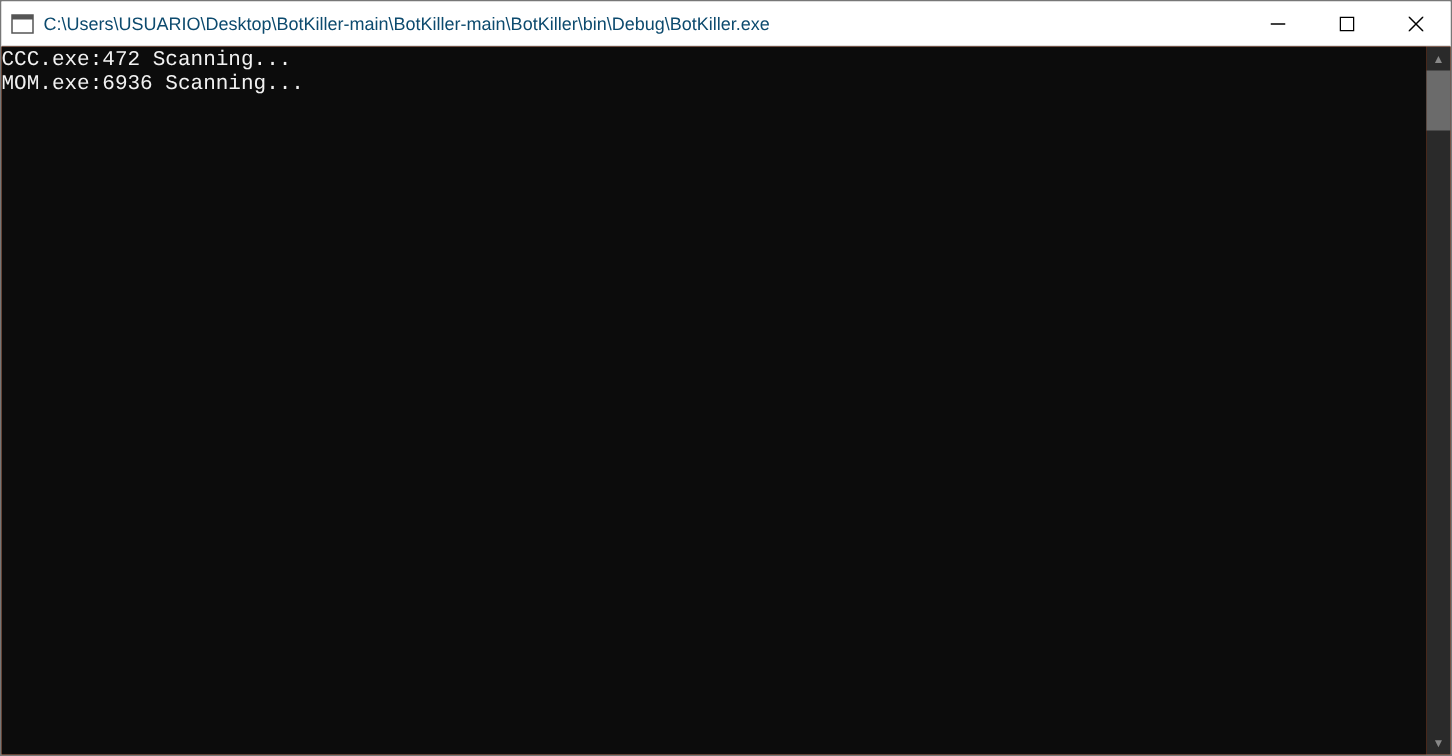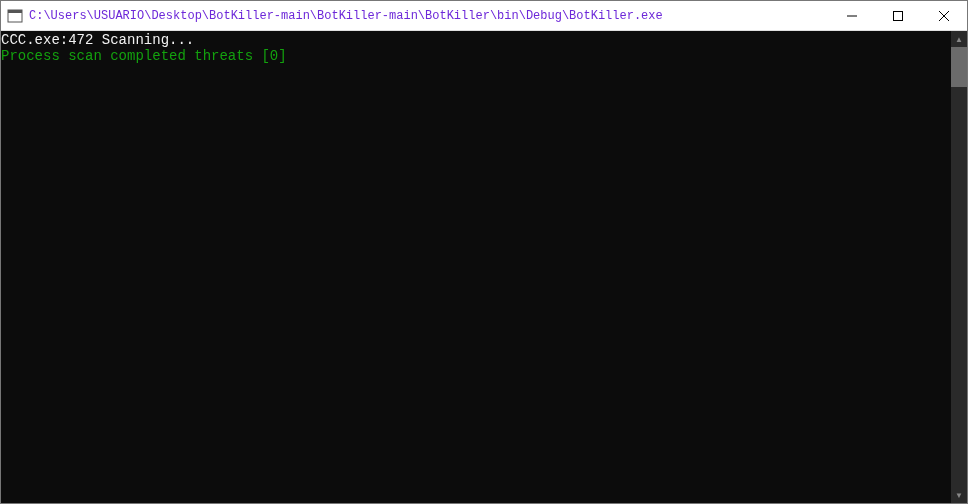--- a/index.html
+++ b/index.html
@@ -33,27 +33,26 @@
     .titlebar-icon {
       width: 16px;
       height: 16px;
       margin: 0 6px;
       display: inline-flex;
       align-items: center;
       justify-content: center;
     }
     .titlebar-title {
       font-size: 12px;
-      color: #6d28d9;
+      color: #0c4a6e;
       flex: 1;
       white-space: nowrap;
       overflow: hidden;
       text-overflow: ellipsis;
       font-weight: 500;
-      font-family: Liberation Mono, monospace;
     }
     .titlebar-controls {
       display: flex;
       height: 100%;
     }
     .titlebar-btn {
       width: 46px;
       height: 100%;
       display: flex;
       align-items: center;
@@ -137,20 +136,20 @@
       </button>
       <button class="titlebar-btn close">
         <svg viewBox="0 0 10 10">
           <line x1="0" y1="0" x2="10" y2="10" stroke="#000" stroke-width="1"></line>
           <line x1="10" y1="0" x2="0" y2="10" stroke="#000" stroke-width="1"></line>
         </svg>
       </button>
     </div>
   </div>
   <div class="console-wrap">
-    <div class="console" id="console-output"><div class="line-white">CCC.exe:472 Scanning...</div><div class="line-green">Process scan completed threats [0]</div></div>
+    <div class="console" id="console-output"><div class="line-white">CCC.exe:472 Scanning...</div><div class="line-white">MOM.exe:6936 Scanning...</div></div>
     <div class="scrollbar">
       <div class="scrollbar-arrow up">▲</div>
       <div class="scrollbar-thumb"></div>
       <div class="scrollbar-arrow down">▼</div>
     </div>
   </div>
 </div>
 
 </body></html>

